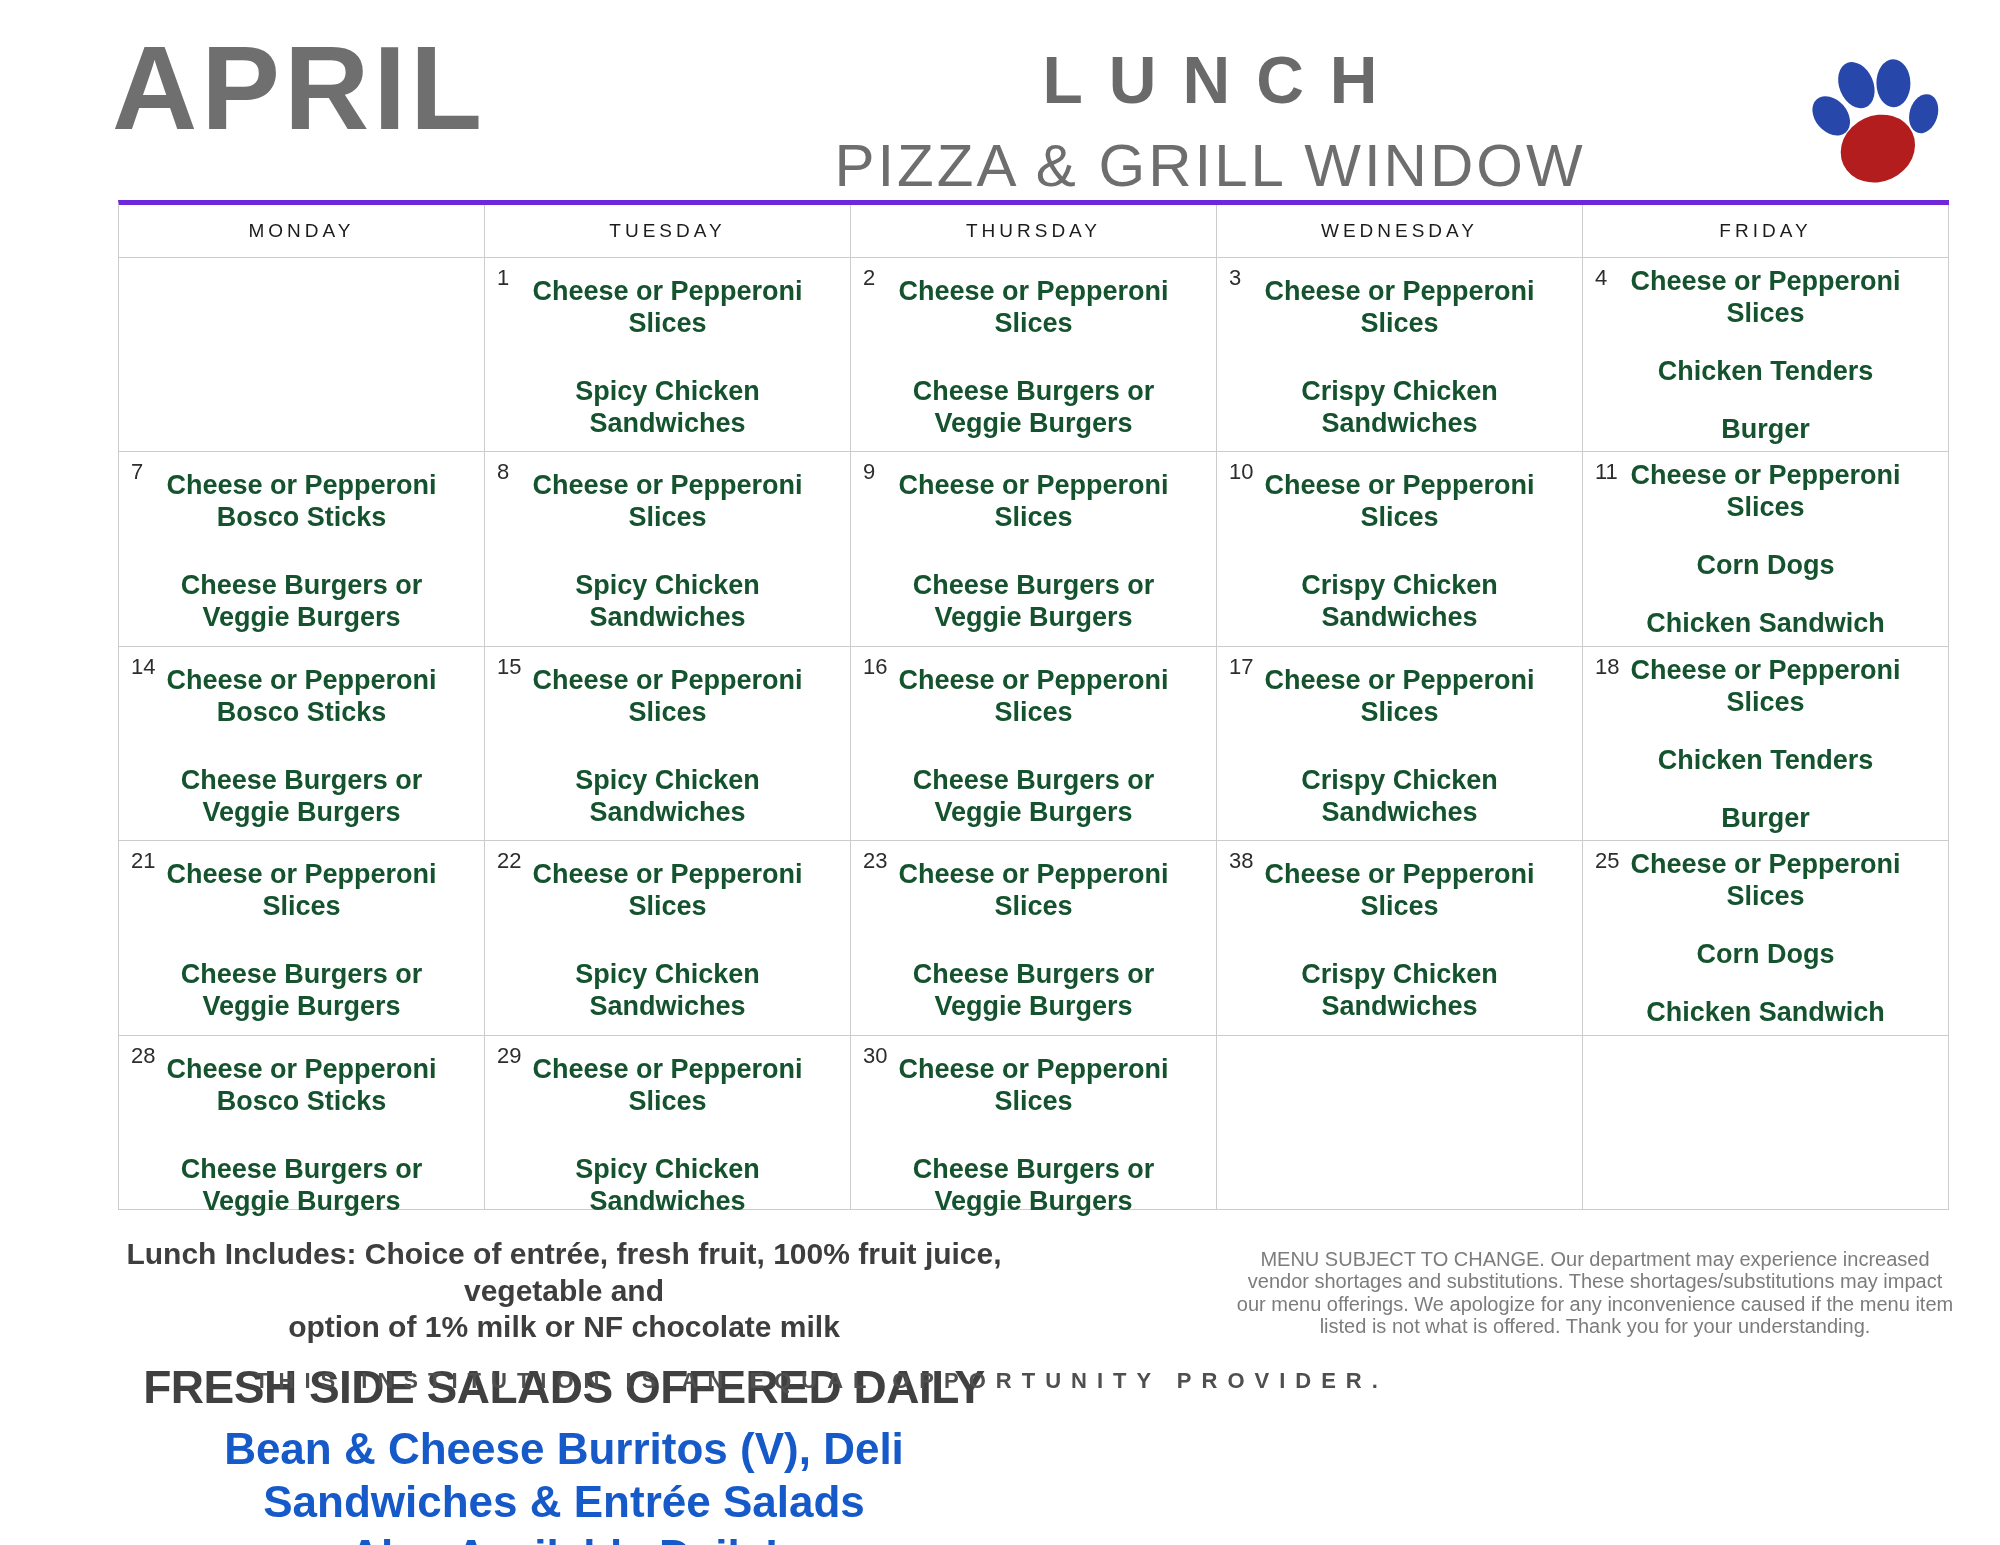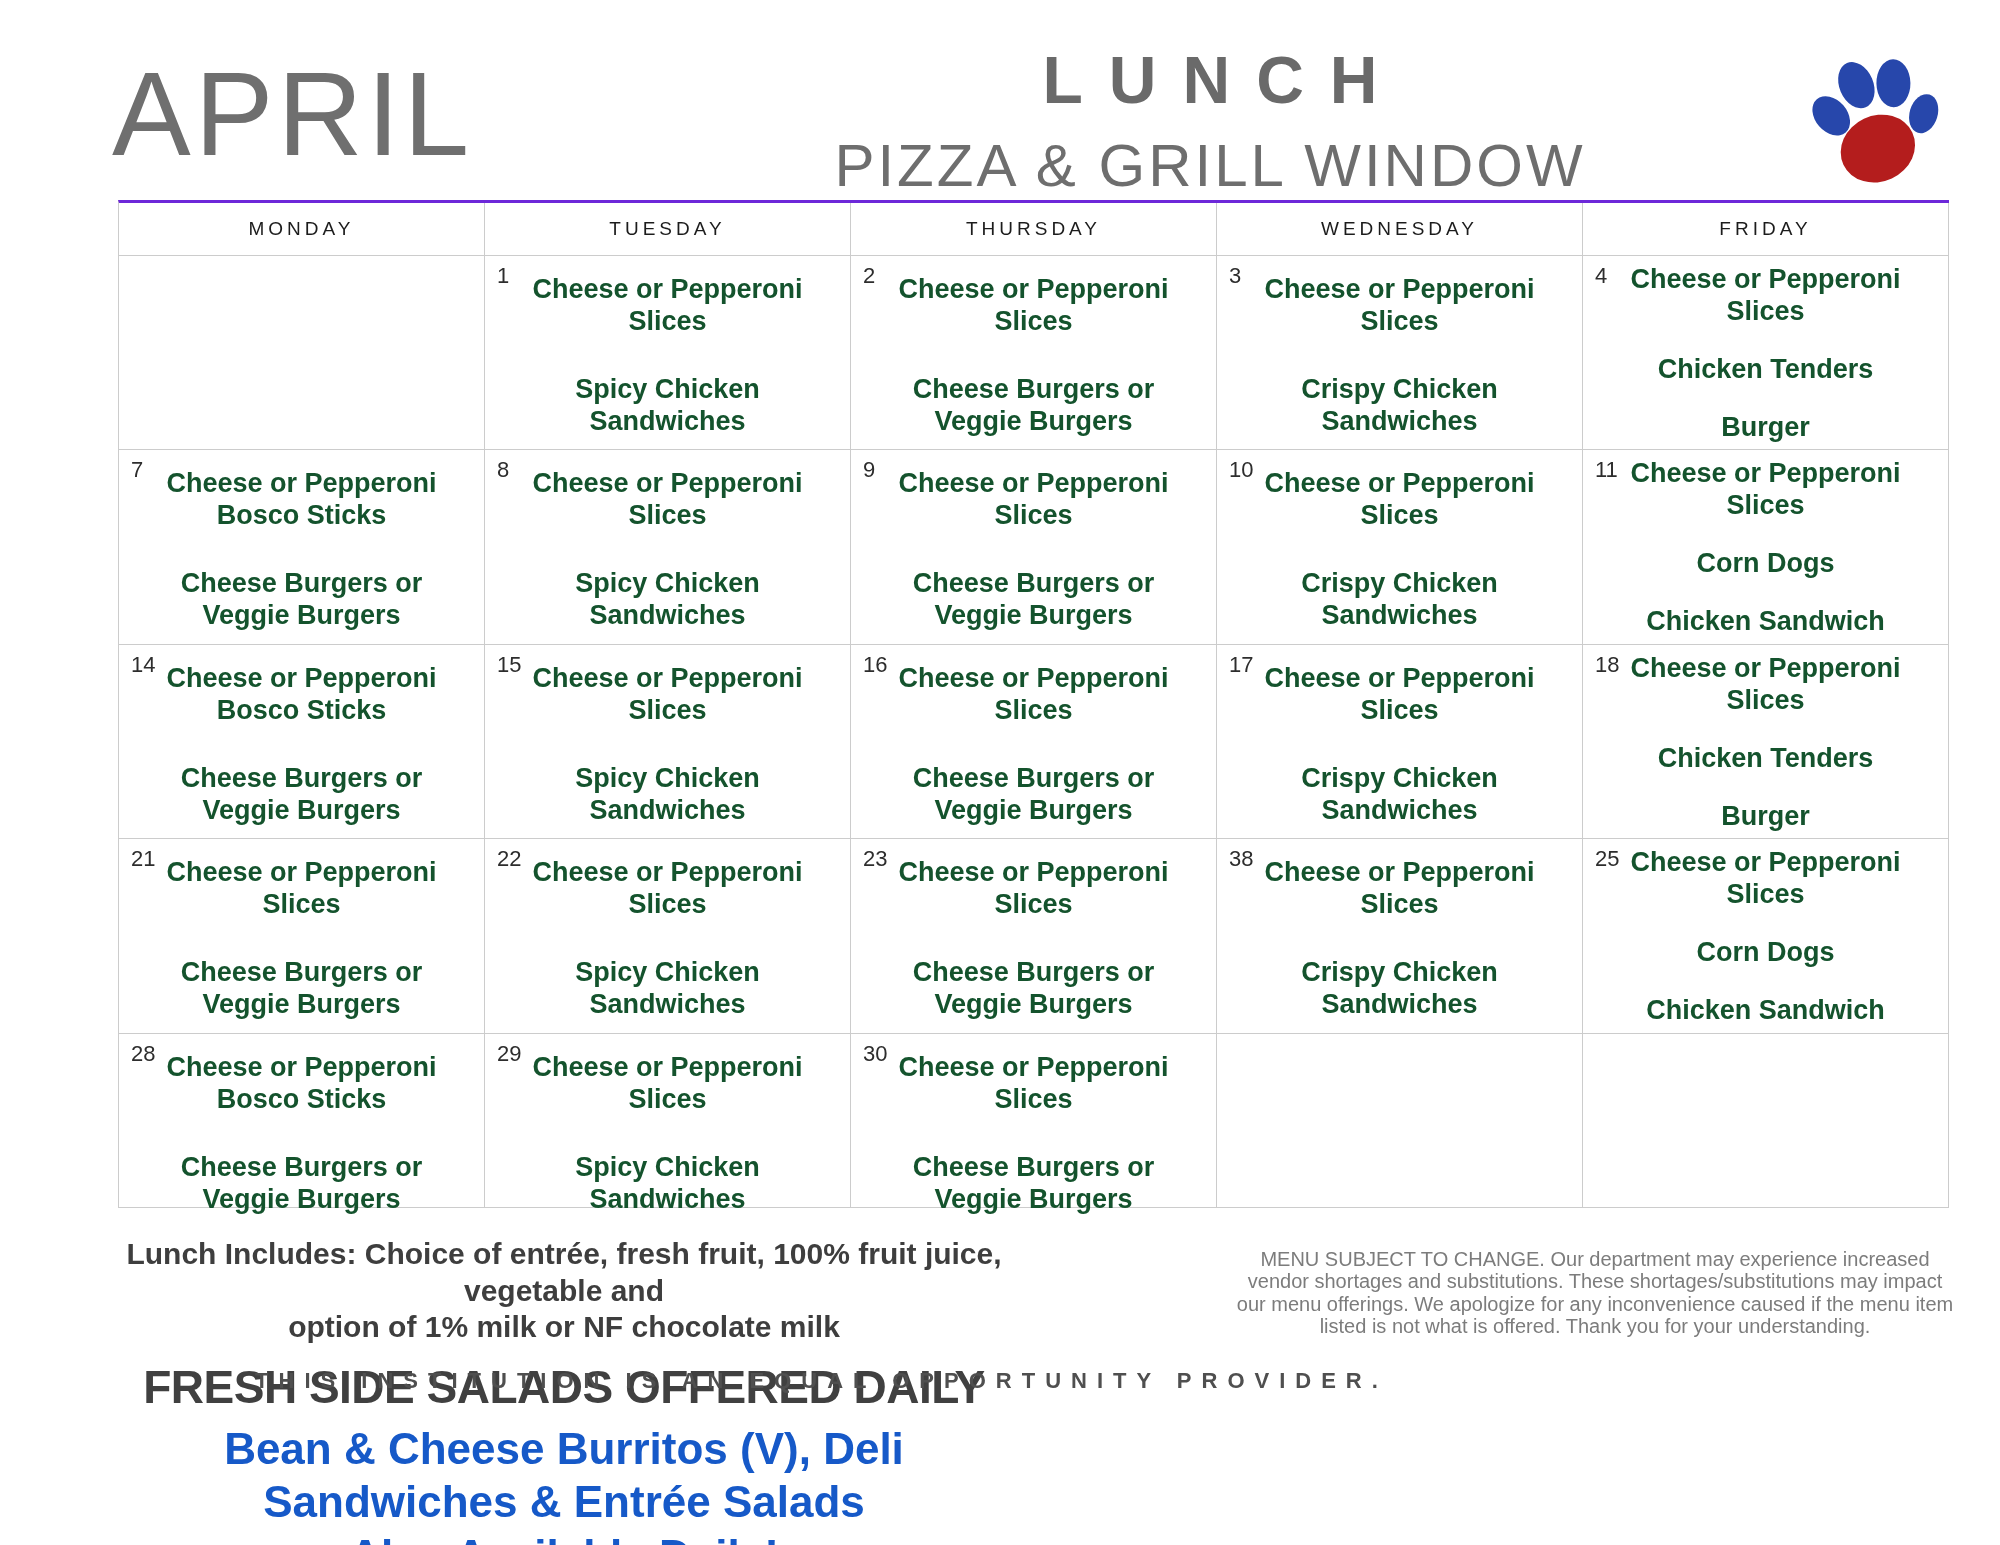--- a/index.html
+++ b/index.html
@@ -1,32 +1,32 @@
 <!DOCTYPE html>
 <html><head>
 <meta charset="utf-8">
 <style>
   html,body{margin:0;padding:0;background:#fff;}
   .page{position:relative;width:2000px;height:1545px;background:#ffffff;
         font-family:"Liberation Sans",sans-serif;overflow:hidden;}
 
   
-  .month{position:absolute;left:112px;top:46px;font-size:118px;font-weight:400;
+  .month{position:absolute;left:112px;top:20px;font-size:118px;font-weight:700;
          color:#6f6f6f;letter-spacing:4px;}
   .title-block{position:absolute;left:810px;top:42px;width:800px;text-align:center;}
   .title{font-size:66px;font-weight:700;letter-spacing:26px;color:#6a6a6a;
          padding-left:26px;}
   .subtitle{font-size:60px;font-weight:400;letter-spacing:3px;color:#6e6e6e;margin-top:13px;}
   .paw{position:absolute;left:1810px;top:48px;width:132px;height:148px;}
 
   
   .cal{position:absolute;left:118px;top:200px;width:1830px;
        display:grid;grid-template-columns:repeat(5,1fr);
        grid-template-rows:53px 194px 195px 194px 195px 174px;
-       border-top:3px solid #6d28d9;border-left:1px solid #cccccc;}
+       border-top:5px solid #6d28d9;border-left:1px solid #cccccc;}
   .day-header{border-right:1px solid #cccccc;border-bottom:1px solid #cccccc;
        display:flex;align-items:center;justify-content:center;
        font-size:19px;letter-spacing:4px;color:#1c1c1c;font-weight:500;}
   .cell{position:relative;border-right:1px solid #cccccc;border-bottom:1px solid #cccccc;
        padding:0 22px;box-sizing:border-box;}
   .date{position:absolute;top:7px;left:12px;font-size:22px;color:#2d2d2d;font-weight:400;}
   .items{display:flex;flex-direction:column;gap:36px;padding-top:18px;text-align:center;}
   .items.three{gap:26px;padding-top:8px;}
   .menu-item{font-size:27px;font-weight:700;color:#14532d;line-height:1.18;}
 

